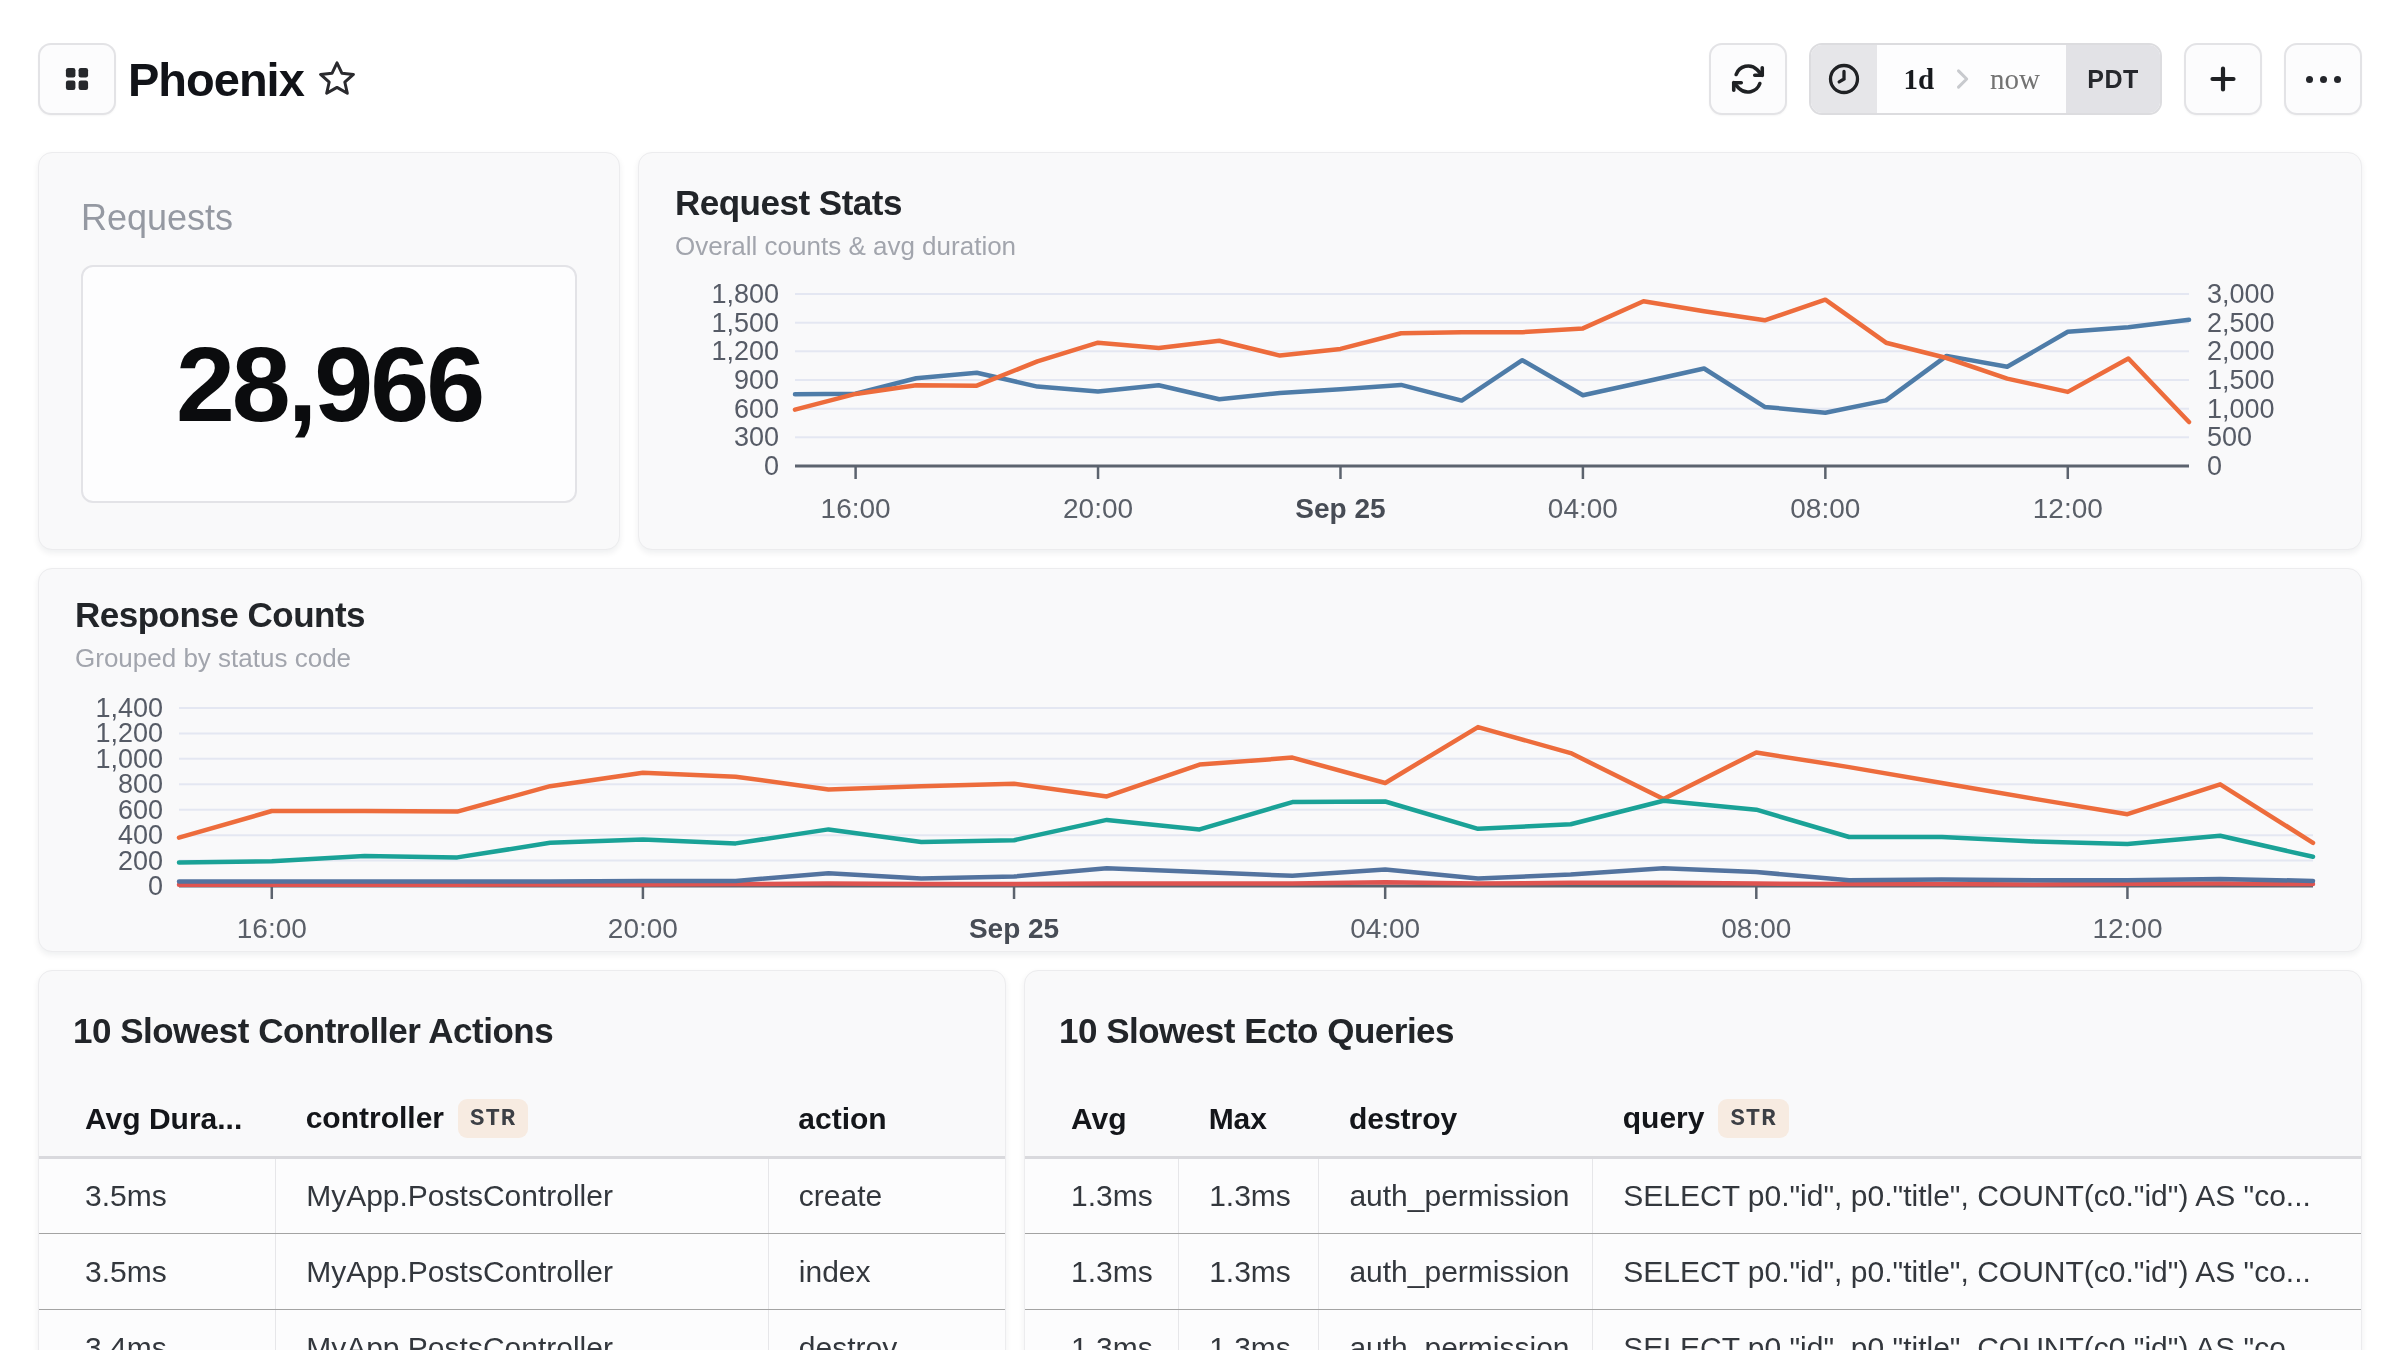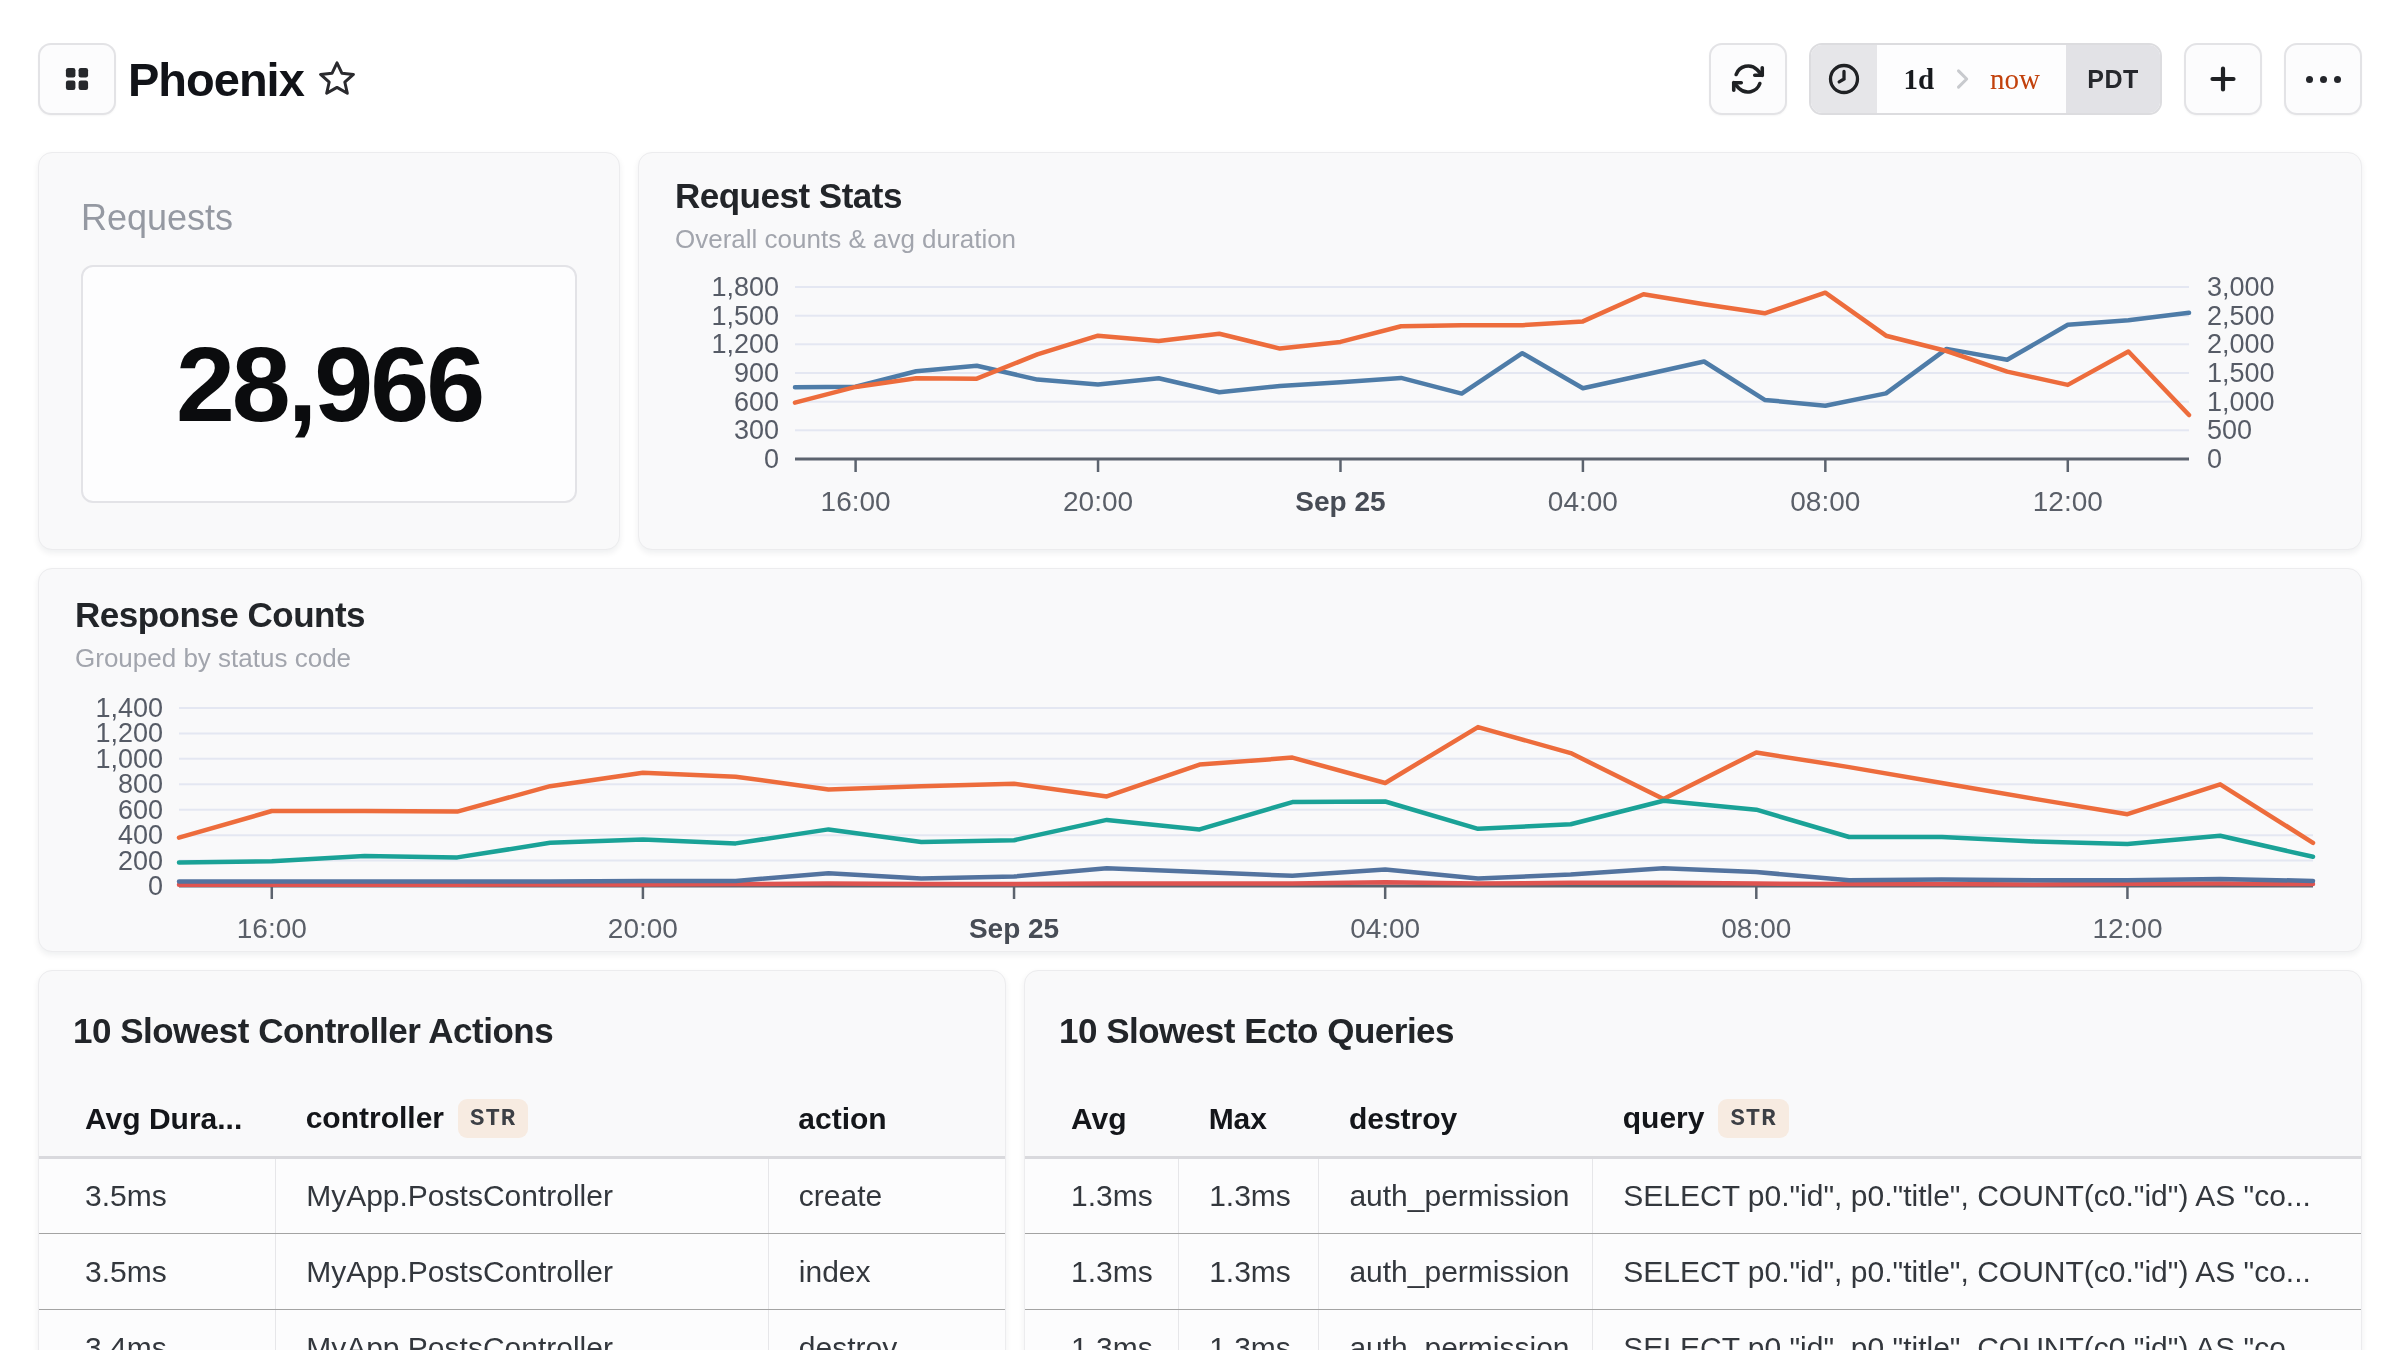--- a/index.html
+++ b/index.html
@@ -12,42 +12,42 @@
   .topbar-right { display:flex; align-items:center; gap:22px; }
   .icon-btn { width:78px; height:72px; background:#fcfcfd; border:2px solid #e3e3e6; border-radius:13px;
     display:flex; align-items:center; justify-content:center; cursor:pointer; box-shadow:0 1px 2px rgba(0,0,0,.04); }
   .page-title { font-size:47px; font-weight:700; letter-spacing:-1px; color:#111318; }
   .star { display:flex; align-items:center; cursor:pointer; }
   .timectl { display:flex; align-items:stretch; height:72px; border:2px solid #dcdcdf; border-radius:13px; overflow:hidden; cursor:pointer; background:#fff; }
   .seg { display:flex; align-items:center; justify-content:center; }
   .seg.gray { background:#e6e6e9; width:66px; }
   .seg.mid { background:#fdfdfe; padding:0 26px; gap:14px;font-family:Liberation Serif, serif; }
   .range-txt { font-size:29px; font-weight:600; color:#17191d; }
-  .now-txt { font-size:29px; color:#c2410c; }
+  .now-txt { font-size:29px; color:#737373; }
   .seg.tz { background:#e2e2e6; width:94px; font-size:25px; font-weight:700; letter-spacing:.5px; color:#26282d; }
   .dots { display:flex; }
   .dots i { width:7px; height:7px; border-radius:50%; background:#23252a; display:inline-block; margin:0 3.5px; }
 
   
   main { padding:0 38px; }
   .row1 { display:grid; grid-template-columns:582px 1fr; gap:18px; }
   .row2 { margin-top:18px; }
   .row3 { margin-top:18px; display:grid; grid-template-columns:968px 1fr; gap:18px; }
   .card { background:#f9f9fa; border:1px solid #ececee; border-radius:14px;
     box-shadow:0 3px 6px rgba(16,24,40,.07); overflow:hidden; }
 
   
   .requests-card { height:398px; padding:44px 42px; }
   .metric-label { font-size:36px; color:#9599a2; }
   .metric-box { margin-top:26px; height:238px; background:#fdfdfe; border:2px solid #e3e3e7; border-radius:12px;
     display:flex; align-items:center; justify-content:center; }
   .metric-value { font-size:106px; font-weight:700; letter-spacing:-3px; color:#0b0c0e; }
 
   
-  .chart-card { padding:23px 36px; }
+  .chart-card { padding:30px 36px; }
   .chart-card.rs { height:398px; }
   .chart-card.rc { height:384px; padding-top:26px; }
   .card-title { font-size:35px; font-weight:700; letter-spacing:-.5px; color:#222529; }
   .card-subtitle { margin-top:8px; font-size:26px; color:#a2a5ad; }
   svg.chart { display:block; margin-top:10px; }
   svg.chart text { font-family:"Liberation Sans","DejaVu Sans",sans-serif; }
 
   
   .table-card { height:500px; padding-top:40px; }
   .table-card .card-title { padding:0 34px; }

